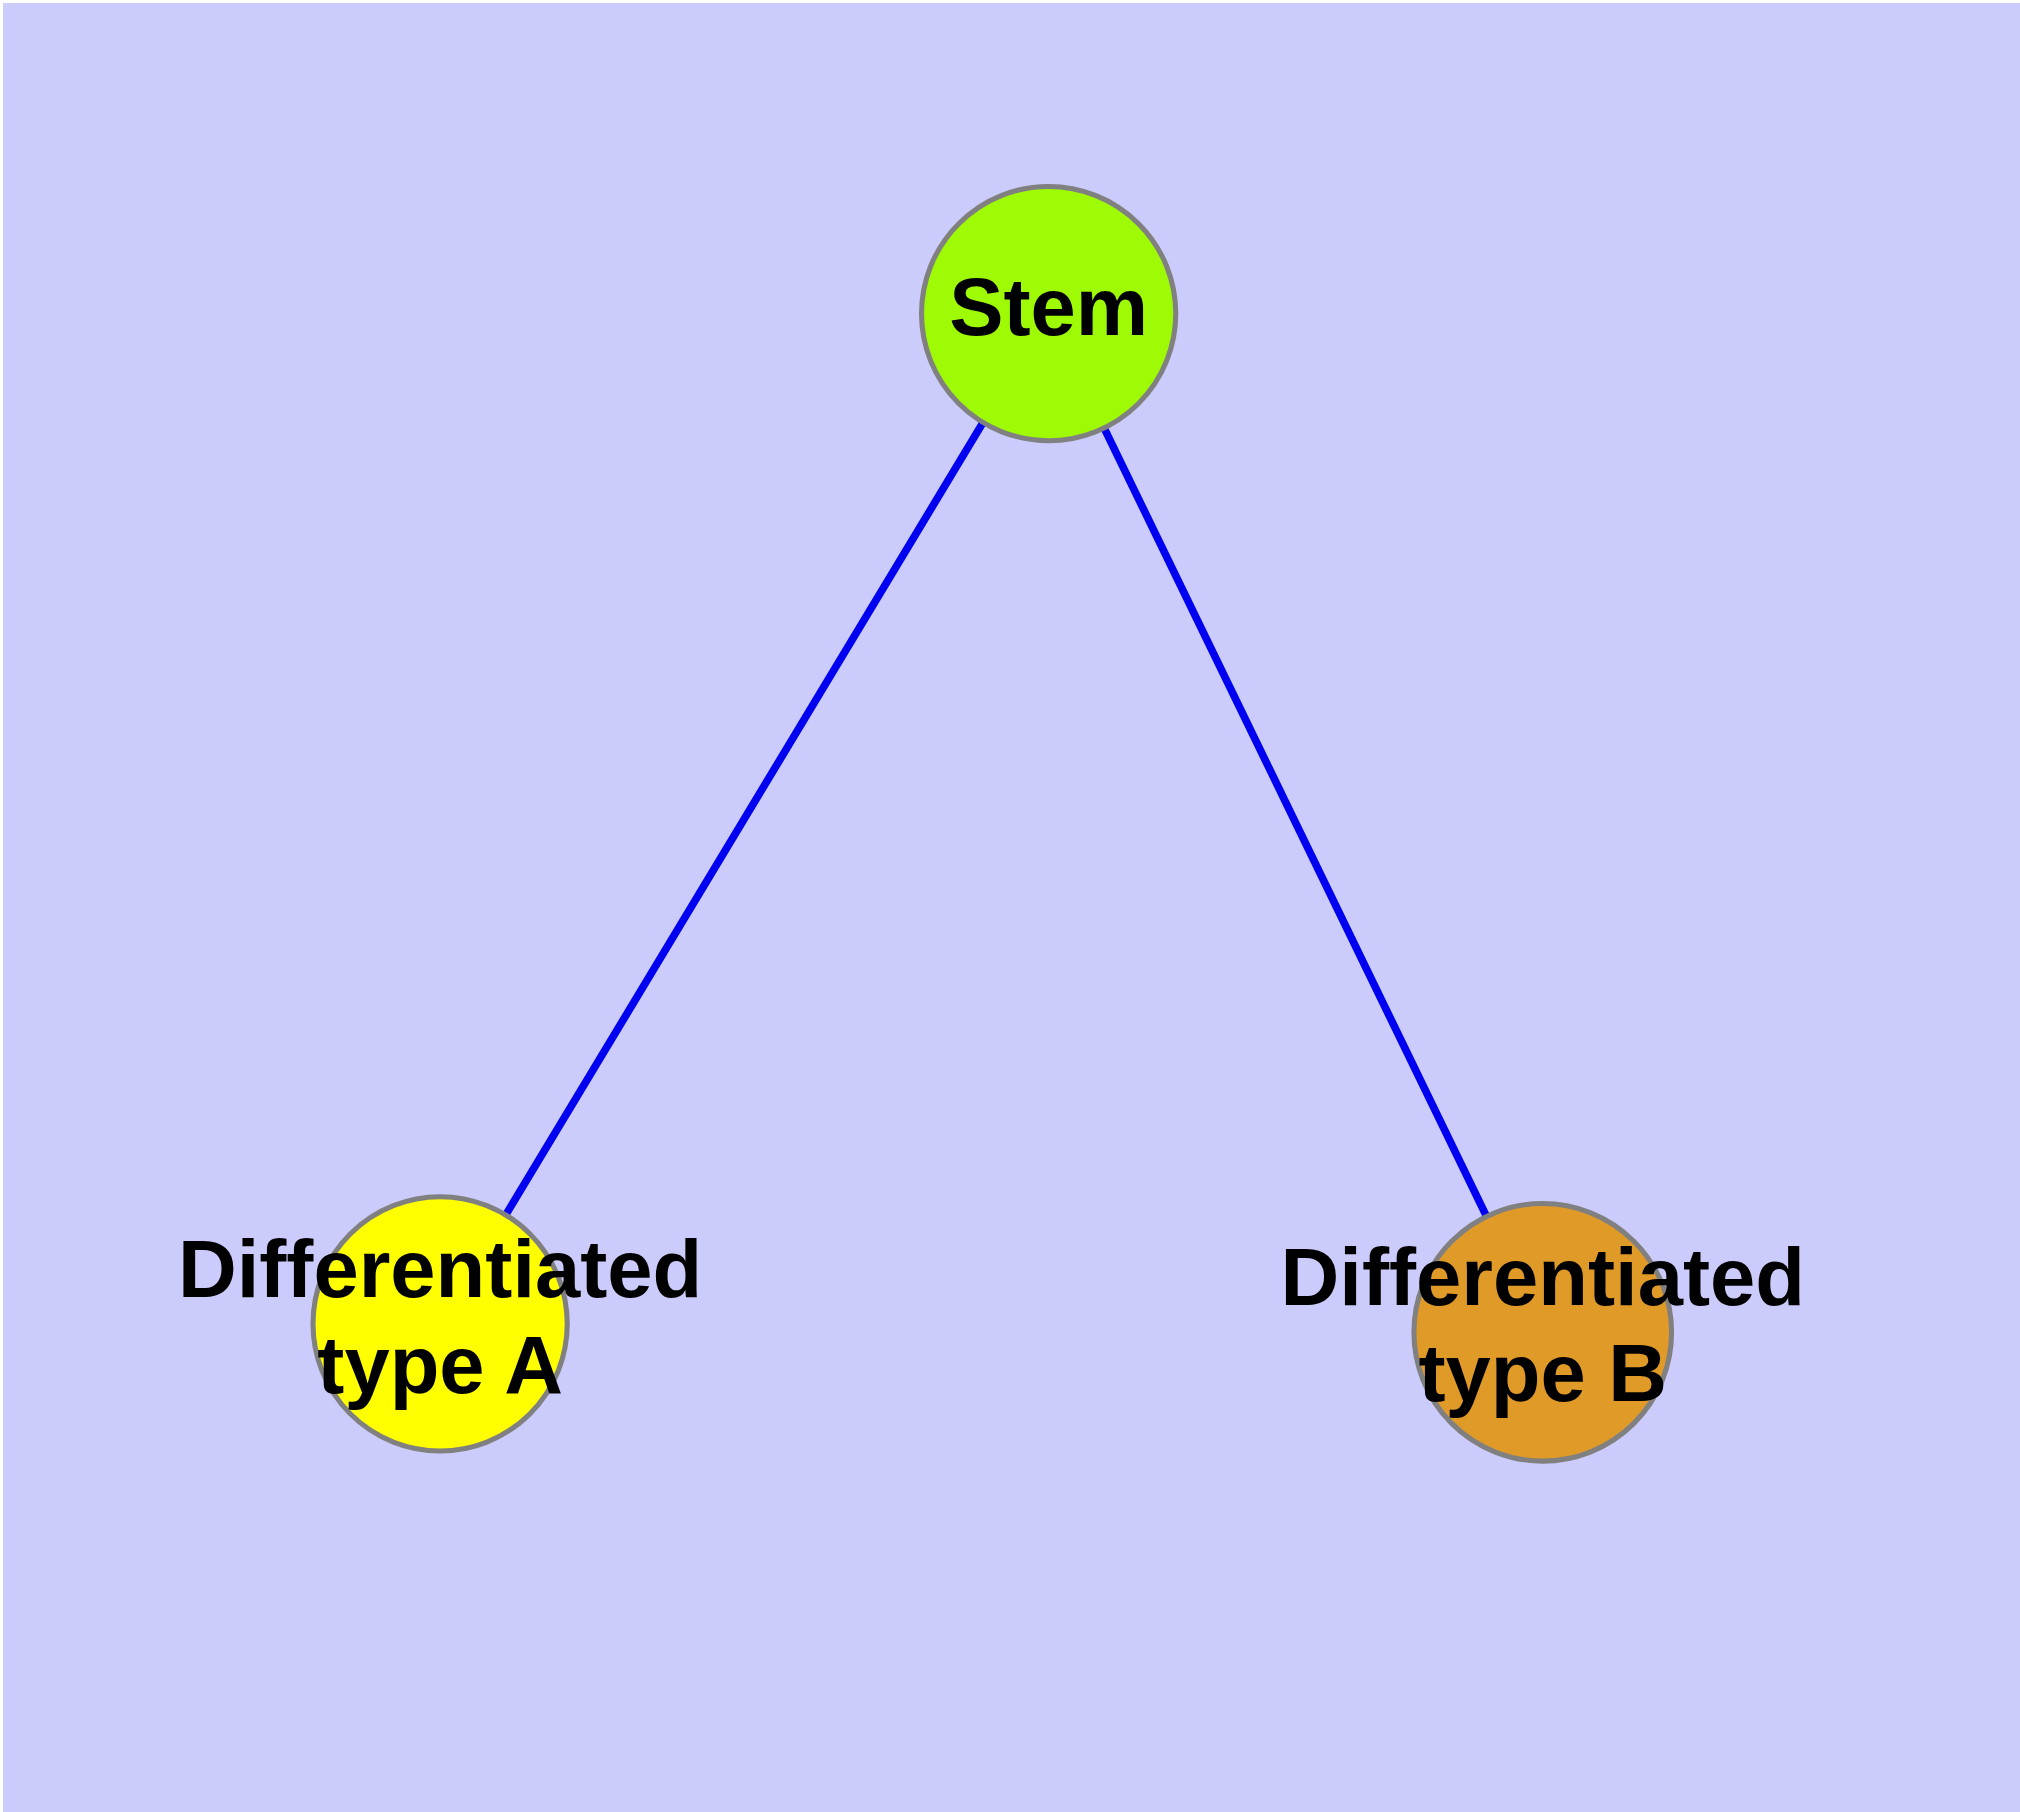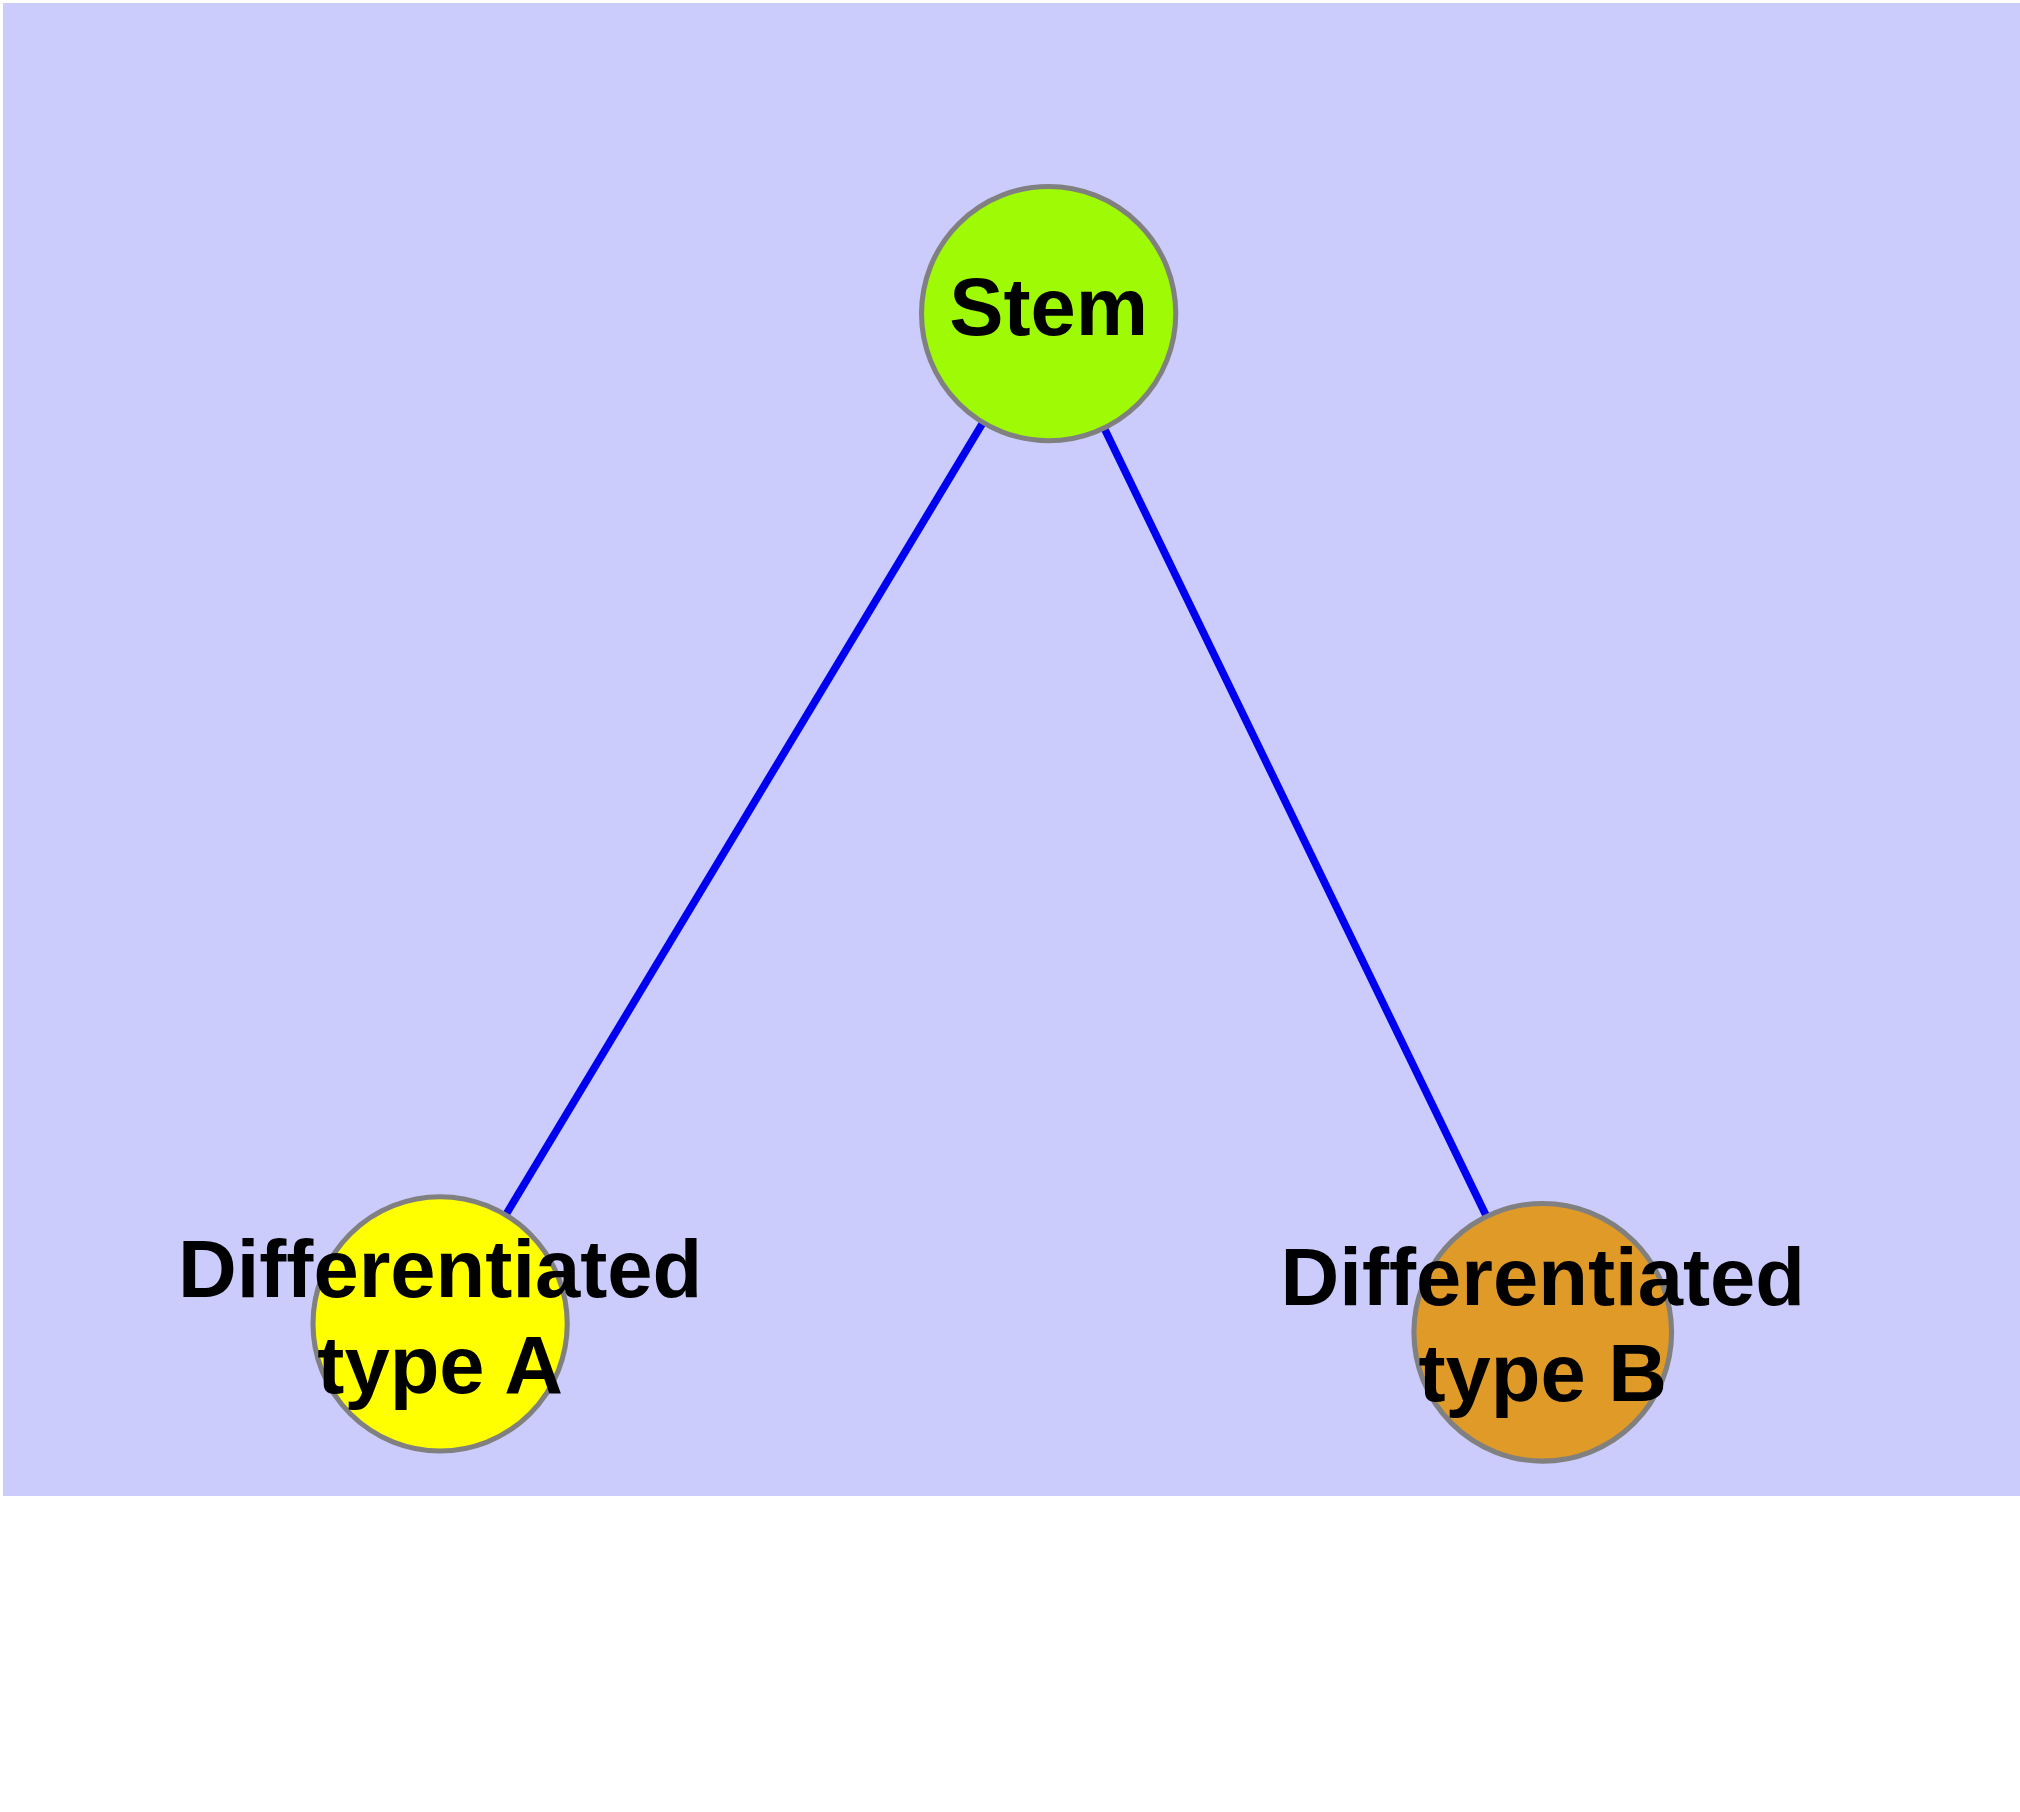--- a/index.html
+++ b/index.html
@@ -45,21 +45,21 @@
     font-weight: bold;
     fill: #000000;
     text-anchor: middle;
     dominant-baseline: middle;
     paint-order: normal;
   }
 </style>
 </head>
 <body>
 
-<div id="canvas" style="width: 2021px; height: 1496px; background: rgb(255, 255, 255);">
+<div id="canvas" style="width: 2021px; height: 1812px; background: rgb(255, 255, 255);">
   <div id="plot-area" style="background: rgb(204, 204, 252);"></div>
 
   <svg id="graph-svg" viewBox="0 0 2384 2138" xmlns="http://www.w3.org/2000/svg">
 
     <g id="edges-layer">
       <line id="edge-0" class="edge-line" x1="1237" y1="370" x2="519" y2="1562" stroke="#0000f0" stroke-width="9"></line>
       <line id="edge-1" class="edge-line" x1="1237" y1="370" x2="1820" y2="1572" stroke="#0000f0" stroke-width="9"></line>
     </g>
 
     <g id="nodes-layer">

